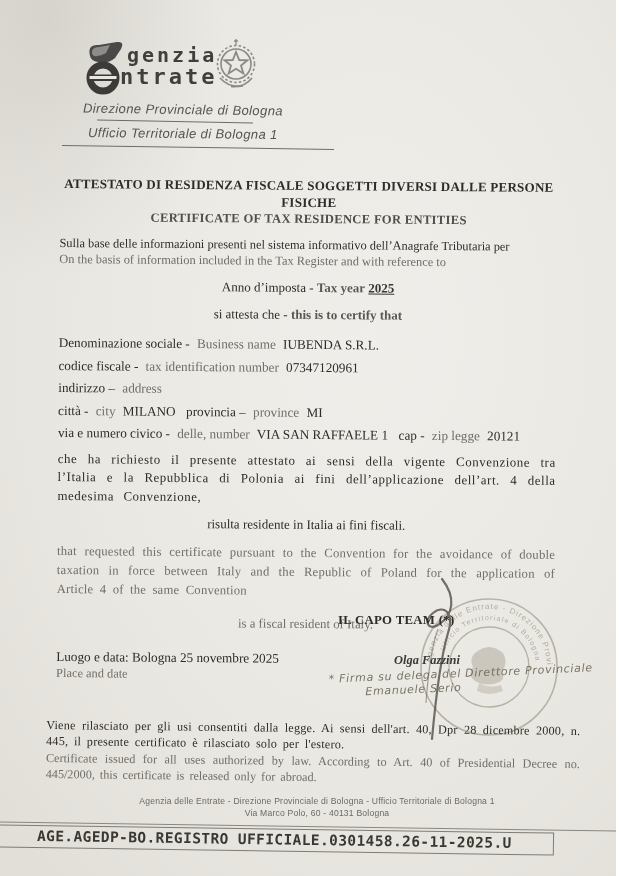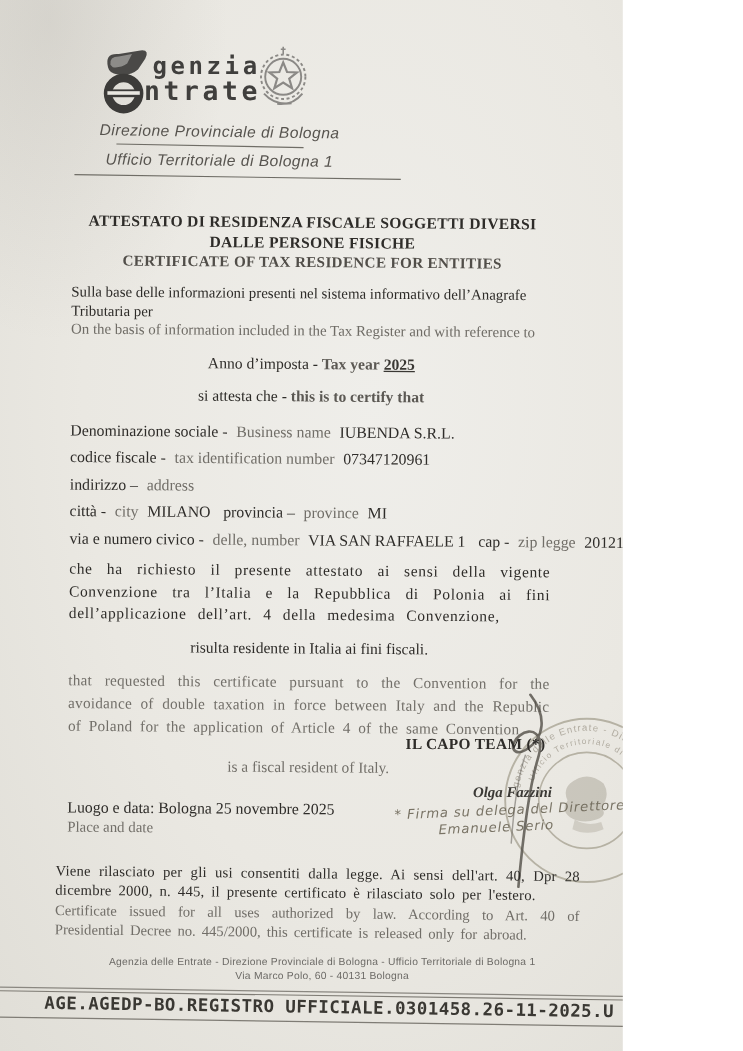--- a/index.html
+++ b/index.html
@@ -1,17 +1,17 @@
 <!DOCTYPE html>
 <html><head>
 <meta charset="utf-8">
 <style>
   html,body{margin:0;padding:0;}
   .page{
-    position:relative;width:519px;height:876px;overflow:hidden;
+    position:relative;width:616px;height:876px;overflow:hidden;
     background:
       radial-gradient(ellipse at 8% 2%, rgba(130,126,118,.16) 0%, rgba(130,126,118,0) 22%),
       radial-gradient(ellipse at 60% 38%, #efeeea 0%, #eae8e2 55%, #e0ded7 100%);
     font-family:"Liberation Serif", serif;
     color:#2e2c29;
   }
   
   .logo-mark{position:absolute;left:84px;top:40px;}
   .logo-text{position:absolute;left:127px;top:45px;font-family:"DejaVu Sans Mono",monospace;font-weight:bold;color:#403f3d;line-height:1;}
   .logo-text .l1{font-size:20px;letter-spacing:3px;}

